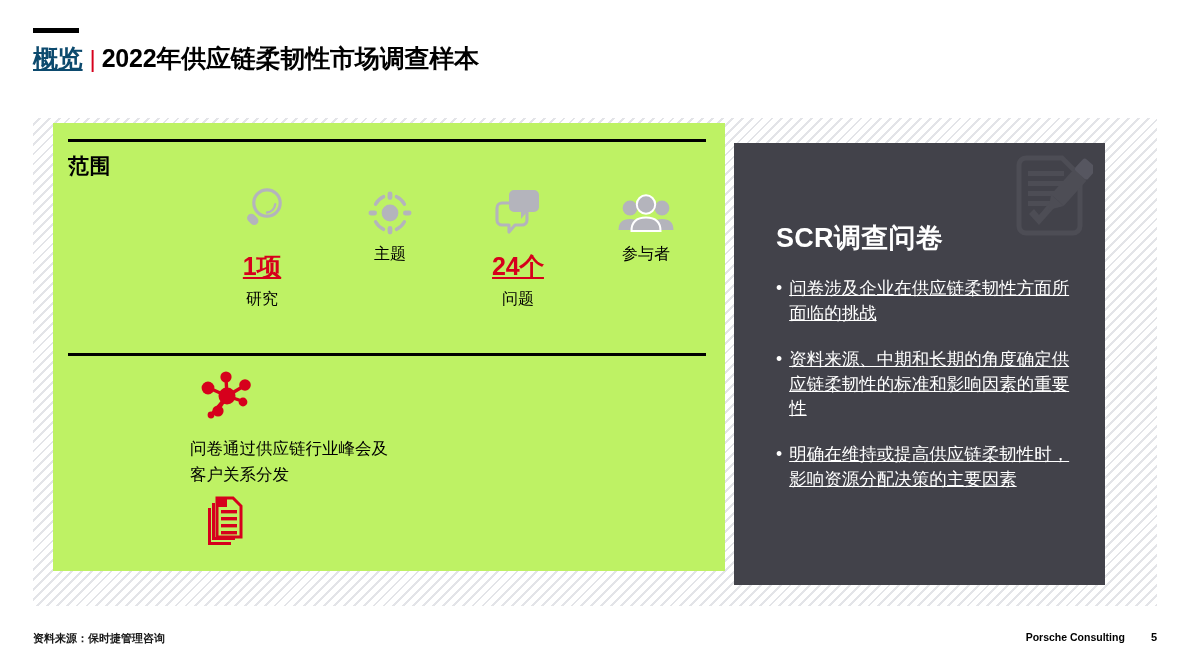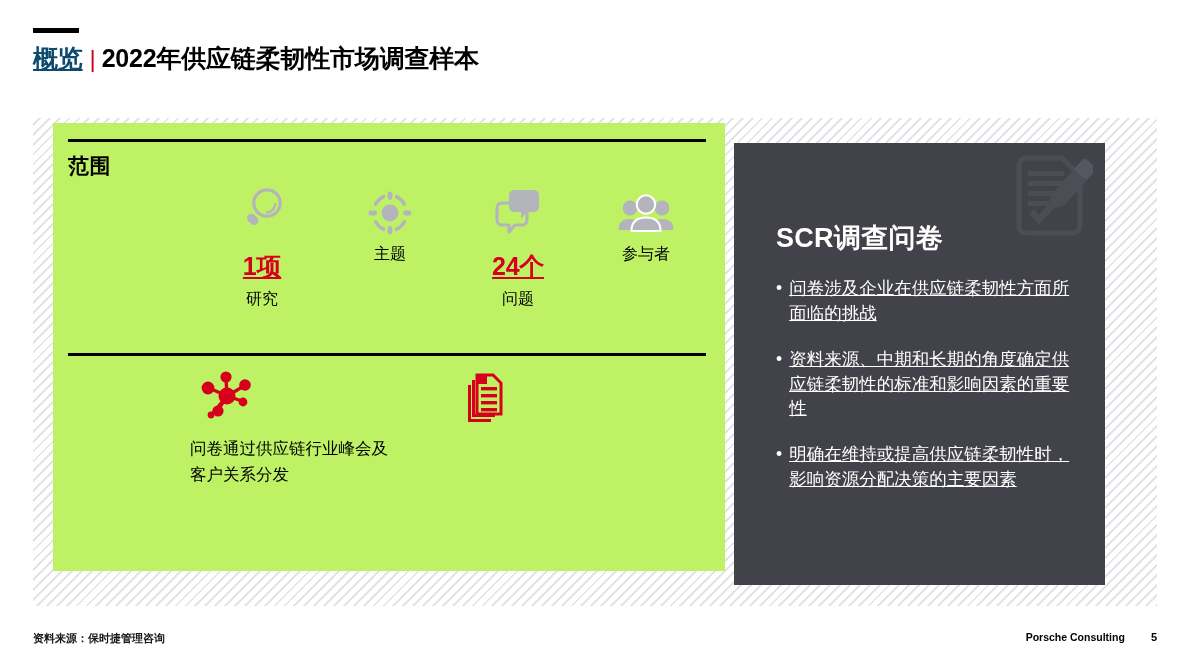--- a/index.html
+++ b/index.html
@@ -118,20 +118,21 @@
     font-size: 16px;
     color: #000000;
     margin-top: 6px;
   }
 
   
   #method-row {
     display: flex;
     margin-top: 8px;
     padding-left: 122px;
+    flex-direction: column;
   }
   .method-cell {
     width: 262px;
   }
   .method-icon {
     height: 62px;
     display: flex;
     align-items: center;
     justify-content: flex-start;
     padding-left: 8px;

